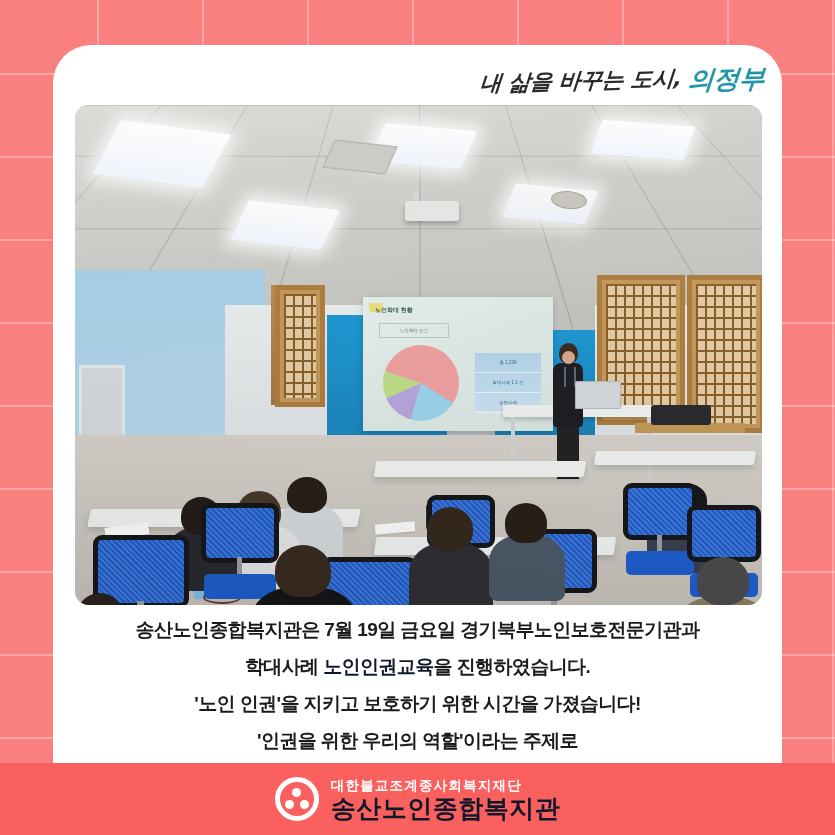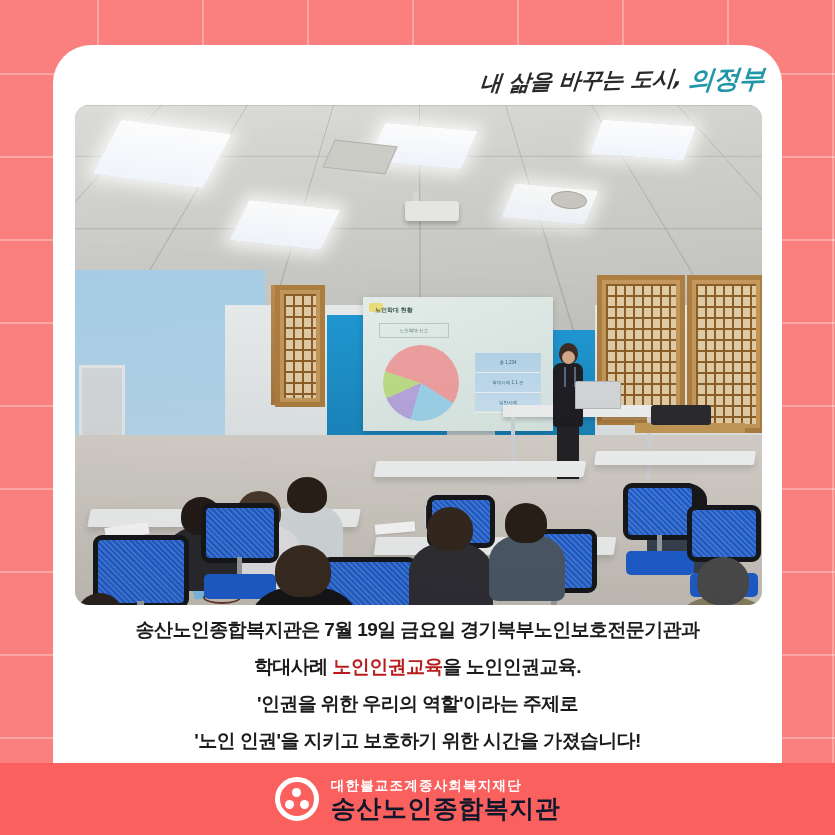--- a/index.html
+++ b/index.html
@@ -376,21 +376,21 @@
     text-align: center;
     color: #1b1b1b;
     font-weight: 700;
     letter-spacing: -0.6px;
   }
   .cap-line {
     font-size: 19px;
     line-height: 37px;
     white-space: nowrap;
   }
-  .cap-hl { color: #b91c1c; margin-top: 40px; }
+  .cap-hl { color: #0f172a; margin-top: 40px; }
 
   
   .footer {
     position: absolute;
     left: 0;
     top: 763px;
     width: 835px;
     height: 72px;
     background: #F9605E;
     display: flex;
@@ -567,23 +567,23 @@
         <div class="person p1">
             <div class="head"></div>
           </div>
 
         <div class="photo-shade"></div>
       </div>
     </div>
 
     <div class="caption">
       <div class="cap-line">송산노인종합복지관은 7월 19일 금요일 경기북부노인보호전문기관과</div>
-      <div class="cap-line"><span>학대사례 </span><span class="cap-hl">노인인권교육</span><span>을 노인인권교육.</span></div>
+      <div class="cap-line"><span>학대사례 </span><span class="cap-hl">노인인권교육</span><span>을 진행하였습니다.</span></div>
+      <div class="cap-line">'노인 인권'을 지키고 보호하기 위한 시간을 가졌습니다!</div>
       <div class="cap-line">'인권을 위한 우리의 역할'이라는 주제로</div>
-      <div class="cap-line">'노인 인권'을 지키고 보호하기 위한 시간을 가졌습니다!</div>
     </div>
 
   </div>
 
   <div class="footer">
     <div class="footer-logo">
       <i class="d1"></i>
         <i class="d2"></i>
         <i class="d3"></i>
     </div>

